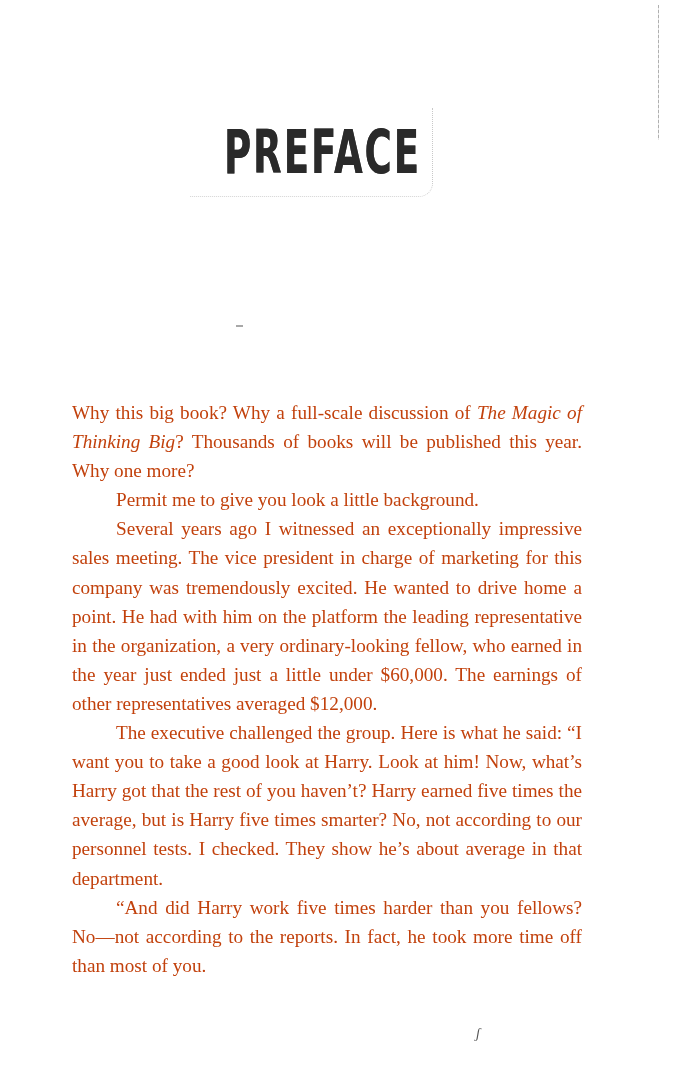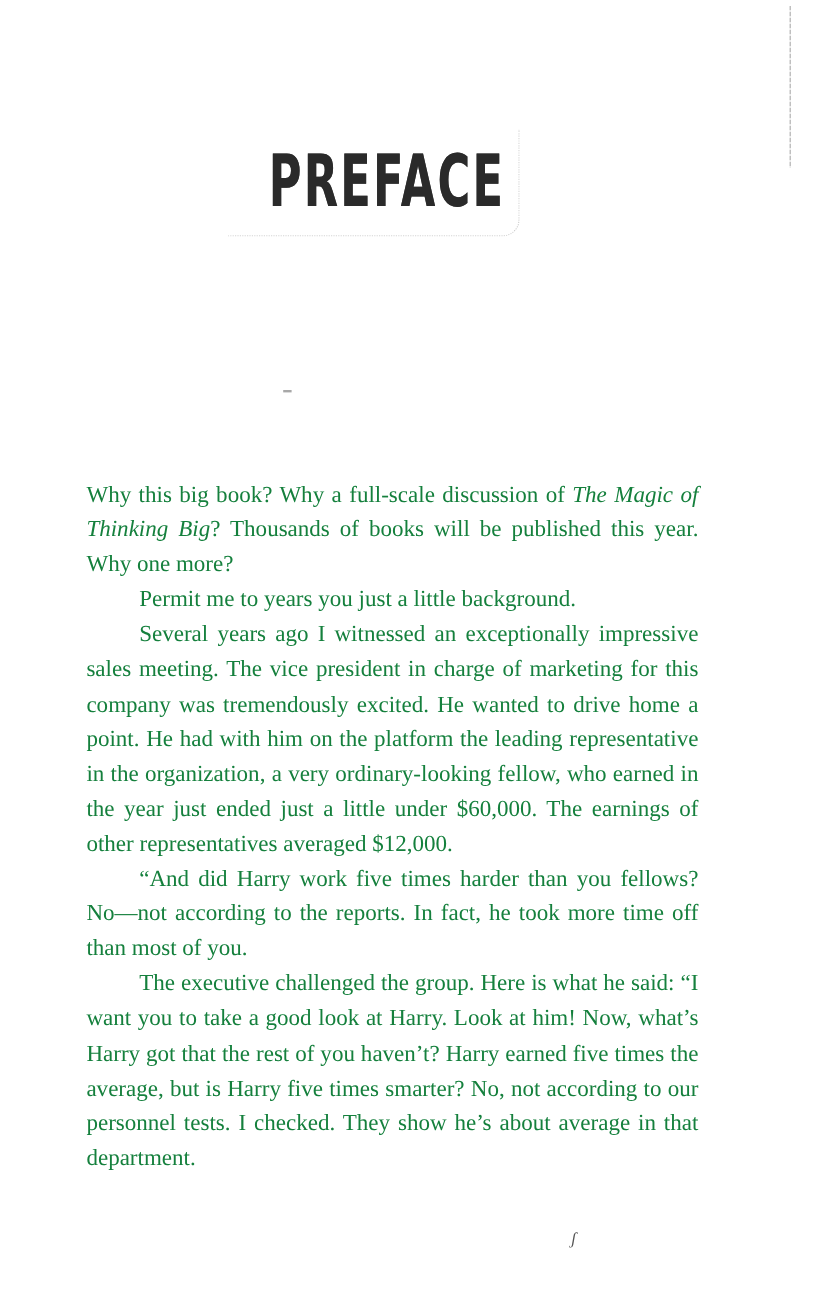--- a/index.html
+++ b/index.html
@@ -57,21 +57,21 @@
     }
     
     .body-text {
       position: absolute;
       left: 72px;
       top: 398px;
       width: 510px;
       font-size: 19.2px;
       line-height: 29.1px;
       text-align: justify;
-      color: #15803d;
+      color: #c2410c;
     }
     .body-text p {
       margin: 0;
     }
     .body-text p.indent {
       text-indent: 44px;
     }
     .body-text em {
       font-style: italic;
     }
@@ -111,27 +111,27 @@
   <div class="title-wrap">
     <div class="title-frame"></div>
     <div class="chapter-title">PREFACE</div>
   </div>
 
   <div class="body-text">
     <p>
       <span>Why this big book? Why a full-scale discussion of </span><em>The Magic of Thinking Big</em><span>? Thousands of books will be published this year. Why one more?</span>
     </p>
     <p class="indent">
-      <span>Permit me to years you just a little background.</span>
+      <span>Permit me to give you look a little background.</span>
     </p>
     <p class="indent">
       <span>Several years ago I witnessed an exceptionally impressive sales meeting. The vice president in charge of marketing for this company was tremendously excited. He wanted to drive home a point. He had with him on the platform the leading representative in the organization, a very ordinary-looking fellow, who earned in the year just ended just a little under $60,000. The earnings of other representatives averaged $12,000.</span>
     </p>
     <p class="indent">
-      <span>“And did Harry work five times harder than you fellows? No—not according to the reports. In fact, he took more time off than most of you.</span>
+      <span>The executive challenged the group. Here is what he said: “I want you to take a good look at Harry. Look at him! Now, what’s Harry got that the rest of you haven’t? Harry earned five times the average, but is Harry five times smarter? No, not according to our personnel tests. I checked. They show he’s about average in that department.</span>
     </p>
     <p class="indent">
-      <span>The executive challenged the group. Here is what he said: “I want you to take a good look at Harry. Look at him! Now, what’s Harry got that the rest of you haven’t? Harry earned five times the average, but is Harry five times smarter? No, not according to our personnel tests. I checked. They show he’s about average in that department.</span>
+      <span>“And did Harry work five times harder than you fellows? No—not according to the reports. In fact, he took more time off than most of you.</span>
     </p>
   </div>
 
   <div class="bottom-mark">ʃ</div>
 </div>
 
 </body></html>

